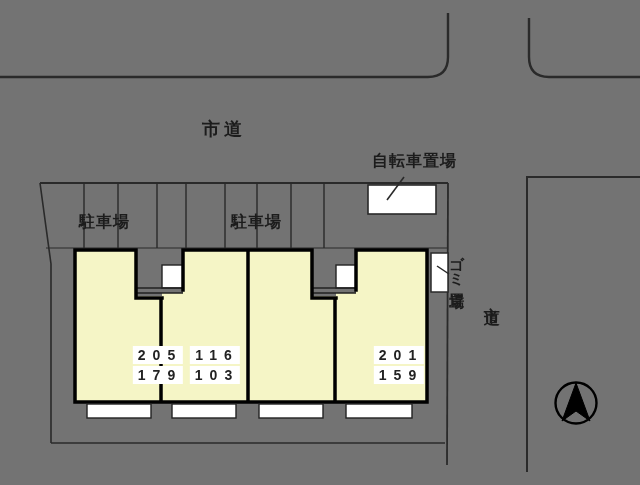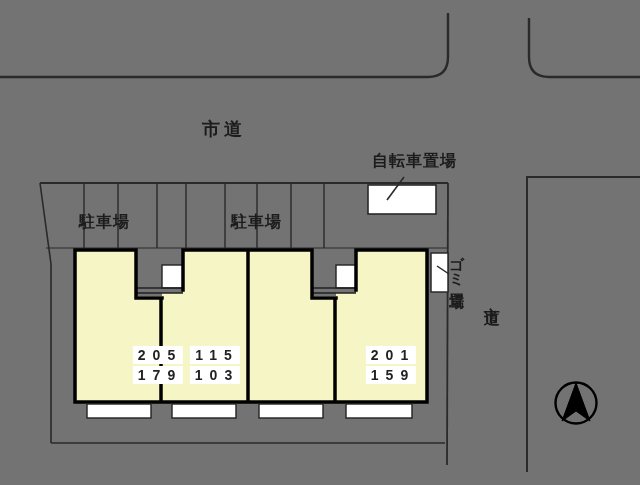--- a/index.html
+++ b/index.html
@@ -17,21 +17,21 @@
   .lbl-garbage{left:449px;top:245px;font-size:15px;letter-spacing:1px;font-weight:600;}
   .lbl-road-right{left:483px;top:294px;font-size:16px;letter-spacing:3px;font-weight:600;}
   .unit-label{
     position:absolute;top:346px;transform:translateX(-50%);
     text-align:center;font-size:14px;font-weight:600;color:#222;
   }
   .unit-label span{
     display:block;background:#ffffff;padding:1px 1px 1px 5px;
     letter-spacing:7px;margin-bottom:2px;
   }
-  .u205{left:121px;margin-left:37px;} .u203{left:215px;} .u202{left:290px;} .u201{left:391px;}
+  .u205{left:121px;margin-left:37px;} .u203{left:215px;} .u202{left:290px;} .u201{left:399px;}
 </style>
 </head>
 <body>
 
 <div class="stage">
 
   <svg width="640" height="485" viewBox="0 0 640 485">
 
     <path d="M0,77 H428 Q448,77 448,57 V13" fill="none" stroke="#2a2a2a" stroke-width="2.4"></path>
     <path d="M529,18 V57 Q529,77 549,77 H640" fill="none" stroke="#2a2a2a" stroke-width="2.4"></path>
@@ -83,21 +83,21 @@
 
   <div class="lbl vtext lbl-garbage">ゴミ置場</div>
 
   <div class="lbl vtext lbl-road-right">市道</div>
 
   <div class="unit-label u205">
     <span>205</span>
     <span>179</span>
   </div>
   <div class="unit-label u203">
-    <span>115</span>
+    <span>116</span>
     <span>103</span>
   </div>
   <div class="unit-label u201">
     <span>201</span>
     <span>159</span>
   </div>
 
 </div>
 
 </body></html>

